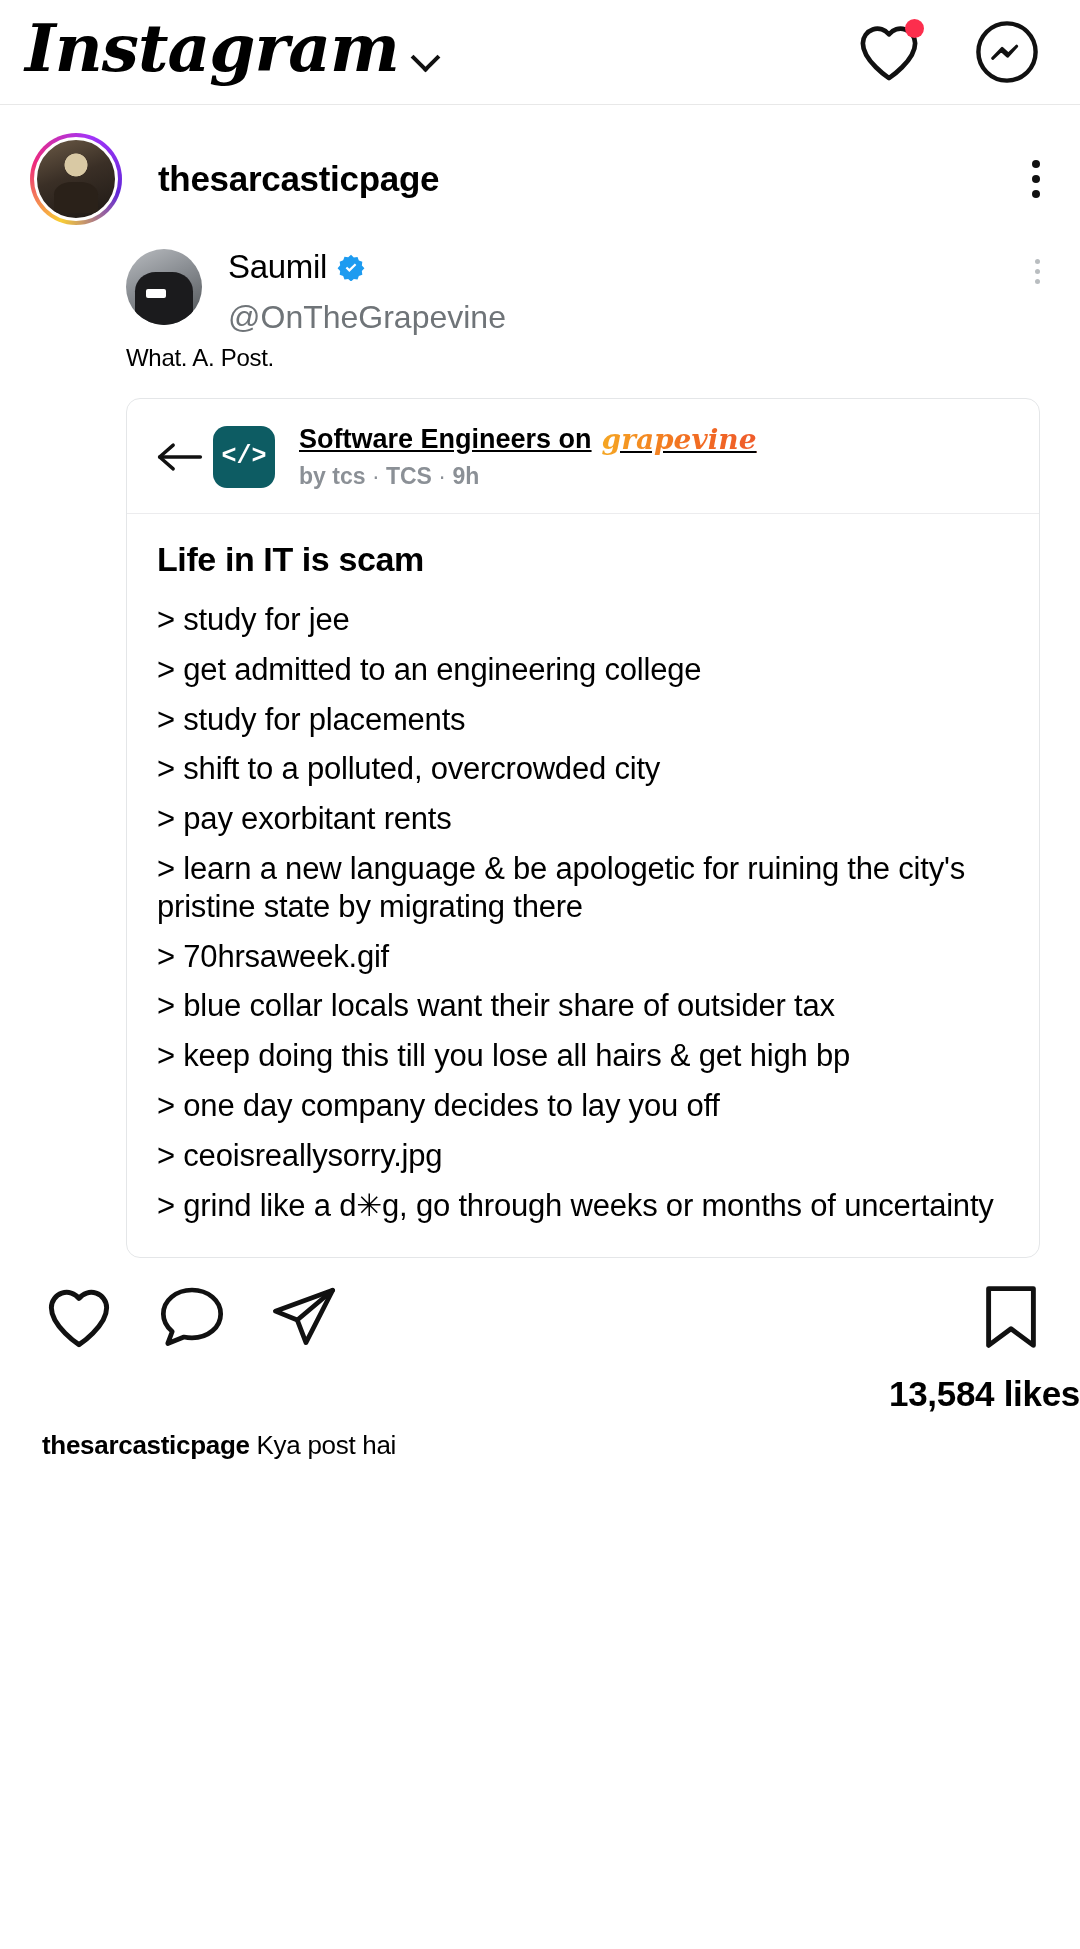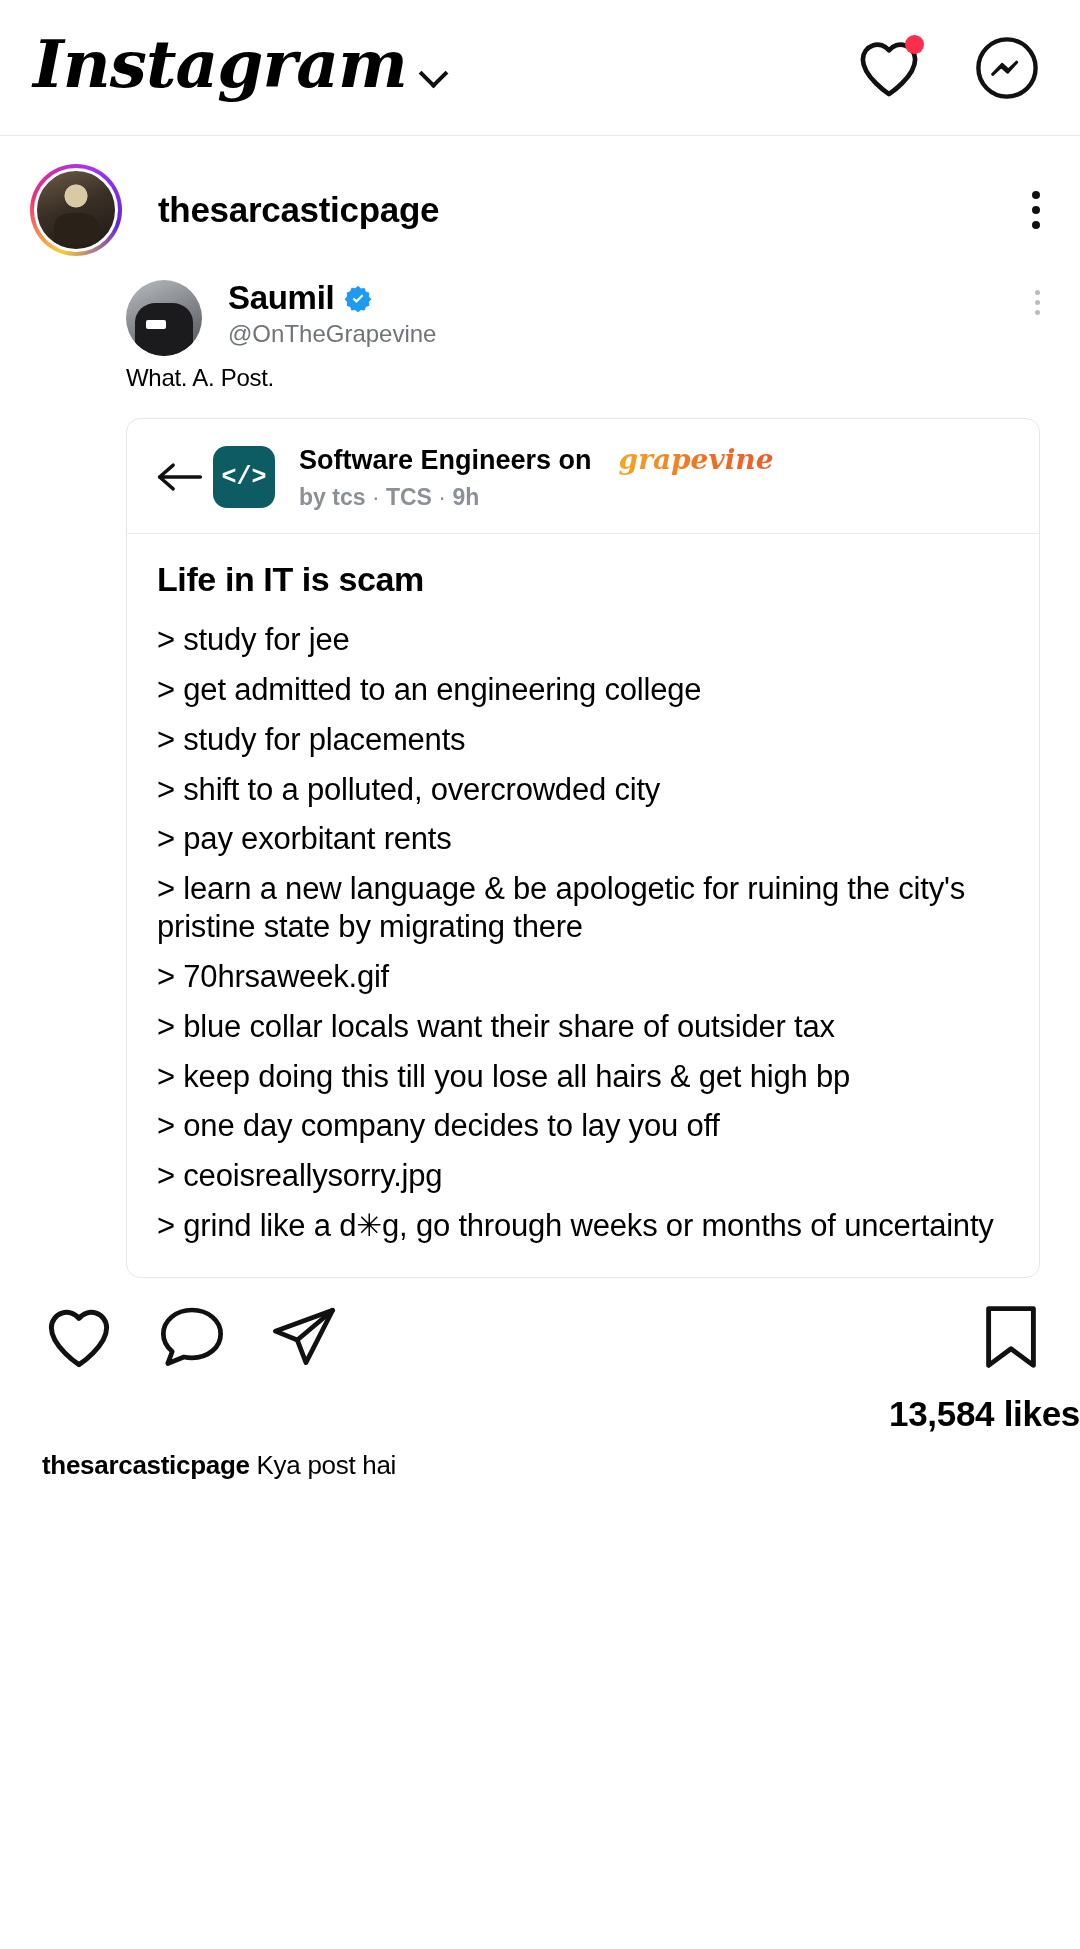--- a/index.html
+++ b/index.html
@@ -11,26 +11,26 @@
     width: 1080px;
     height: 1949px;
     font-family: "Liberation Sans", sans-serif;
     color: #000000;
     overflow: hidden;
     position: relative;
   }
 
   
   .topbar {
-    height: 136px;
+    height: 105px;
     border-bottom: 1px solid #e8e8e8;
     display: flex;
     align-items: center;
     justify-content: space-between;
-    padding: 0 40px 0 33px;
+    padding: 0 40px 0 25px;
     box-sizing: border-box;
   }
   .brand-wrap {
     display: flex;
     align-items: center;
     gap: 14px;
   }
   .brand {
     font-family: "DejaVu Serif", serif;
     font-style: italic;
@@ -178,32 +178,32 @@
     margin-left: 26px;
     line-height: 1.12;
   }
   .tweet-name-row {
     display: flex;
     align-items: center;
     gap: 10px;
   }
   .tweet-name {
     font-size: 33px;
-    font-weight: 700;
+    font-weight: 400;
     letter-spacing: -0.3px;
   }
   .verified {
     width: 28px;
     height: 28px;
     flex: 0 0 auto;
   }
   .tweet-handle {
-    font-size: 24px;
+    font-size: 32px;
     color: #6f7478;
-    margin-top: 4px;
+    margin-top: 14px;
   }
   .tweet-kebab {
     margin-left: auto;
     display: flex;
     flex-direction: column;
     gap: 5px;
     align-items: center;
     padding-top: 10px;
   }
   .tweet-kebab i {
@@ -256,22 +256,23 @@
     font-weight: 700;
   }
   .gv-head-txt {
     margin-left: 24px;
     line-height: 1.2;
   }
   .gv-title-row {
     font-size: 27px;
     font-weight: 700;
     display: flex;
-    align-items: flex-end;
-    gap: 27px;
+    align-items: flex-start;
+    gap: 10px;
+    text-decoration: underline;
   }
   .gv-brand {
     font-family: "DejaVu Serif", serif;
     font-style: italic;
     font-weight: 700;
     font-size: 28px;
     background: linear-gradient(90deg, #f5a623 0%, #f26f21 55%, #ef5b2b 100%);
     -webkit-background-clip: text;
     background-clip: text;
     color: transparent;

